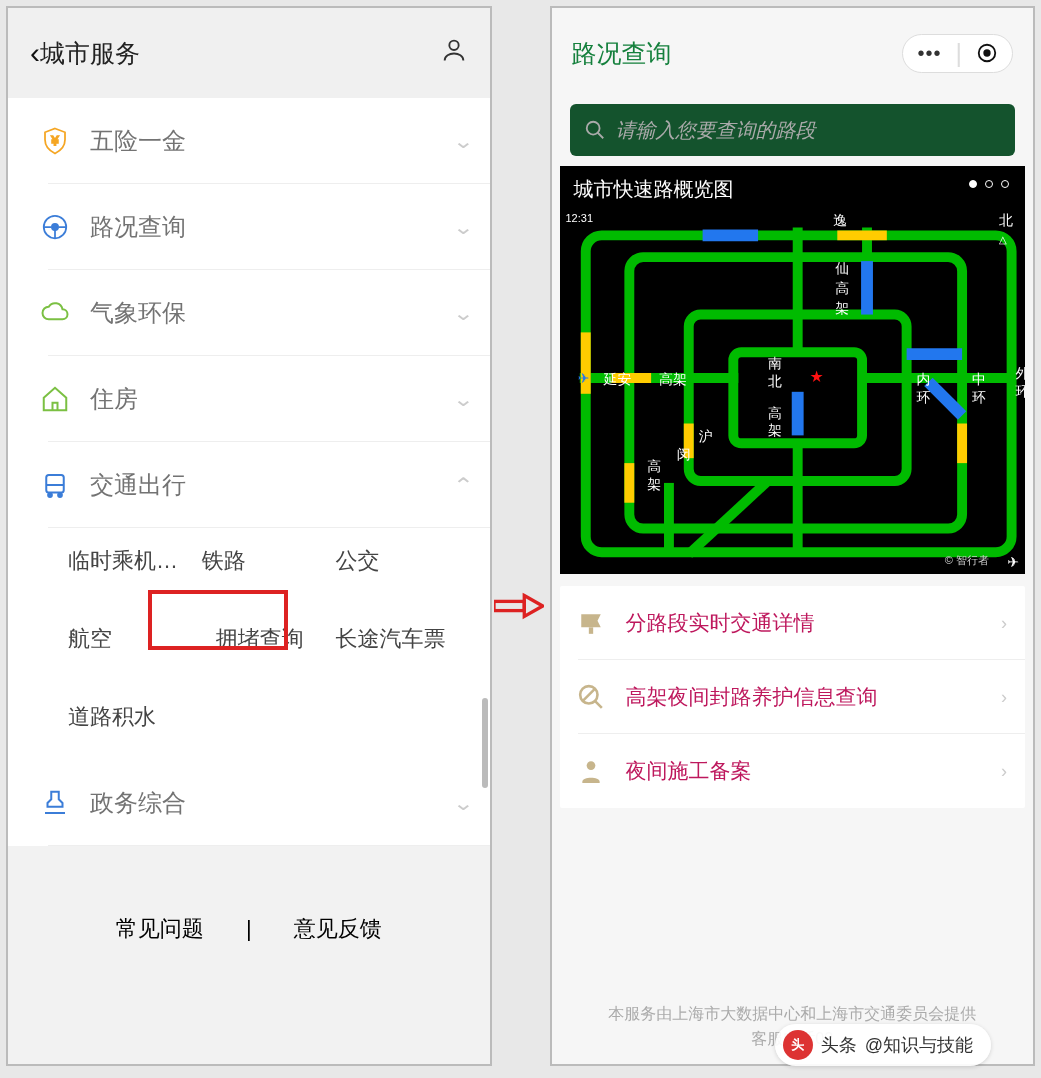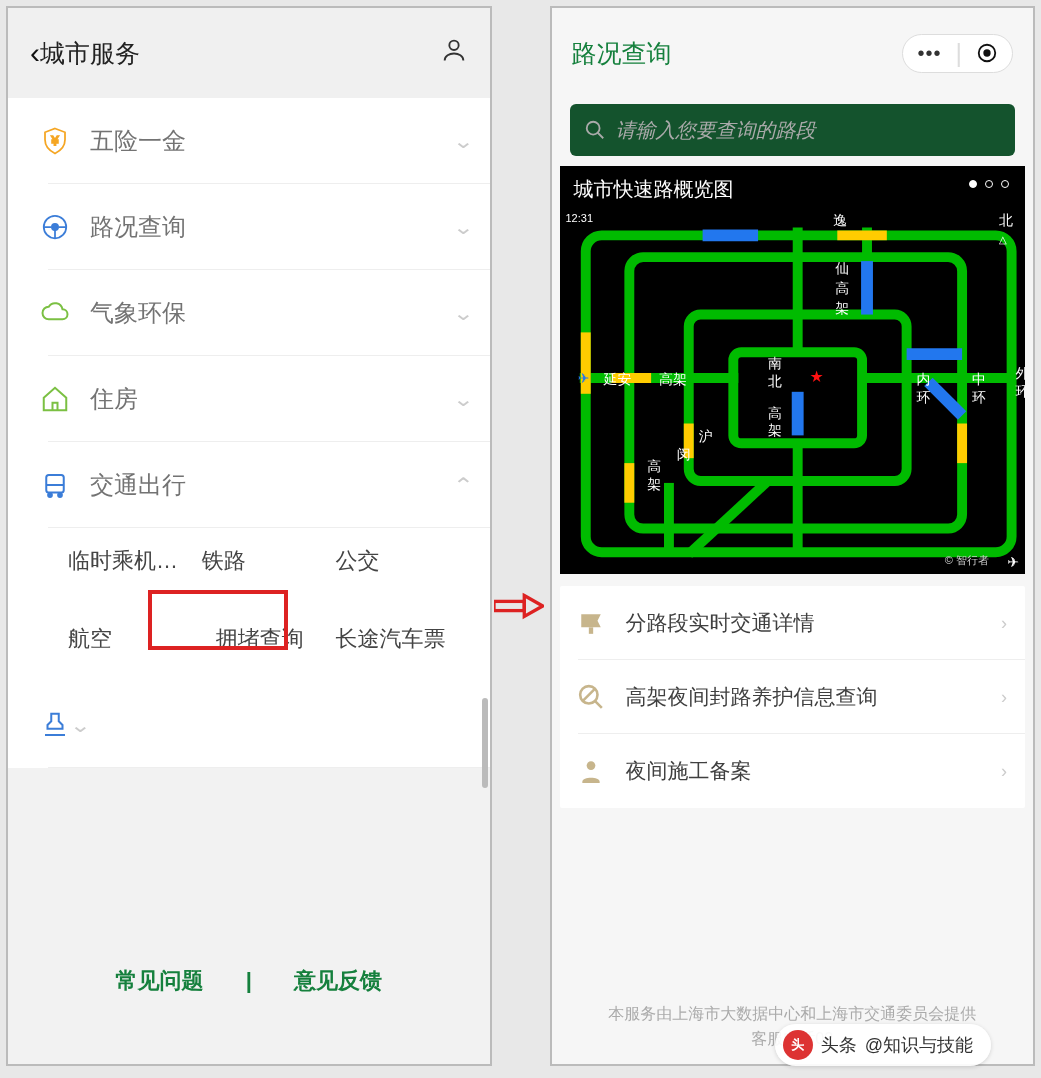--- a/index.html
+++ b/index.html
@@ -64,25 +64,24 @@
   .sub { width:33.3%; font-size:22px; color:#444; padding:10px 0; }
   .highlight-box{
     position:absolute;
     border:4px solid #d22;
     width:140px; height:60px;
     pointer-events:none;
   }
 
   .footer-l{
     margin-top:auto;
-    padding-bottom:68px;
+    padding-bottom:120px;
     text-align:center;
-    color:#15803d;
+    color:#000000;
     font-size:22px;
-    font-weight:bold;
   }
   .footer-l span{ margin:0 18px; }
 
   .scroll-thumb{
     position:absolute; right:2px; top:690px;
     width:6px; height:90px; background:#bbb; border-radius:3px;
   }
 
   
   .arrow-wrap{
@@ -146,21 +145,21 @@
     height:74px;
     padding:0 18px;
     position:relative;
   }
   .r-row::after{
     content:""; position:absolute; left:18px; right:0; bottom:0; height:1px; background:#eee;
   }
   .r-row:last-child::after{display:none;}
   .r-ico{ width:32px; display:flex;}
   .r-ico svg{ width:26px; height:26px; }
-  .r-lbl{ flex:1; font-size:21px; color:#404040; margin-left:16px;}
+  .r-lbl{ flex:1; font-size:21px; color:#be185d; margin-left:16px;}
   .r-chev{ color:#ccc; font-size:18px;}
 
   .footer-r{
     margin-top:auto;
     font-size:16px;
     color:#aaa;
     text-align:center;
     padding:0 14px 12px;
     line-height:1.6;
   }
@@ -256,30 +255,32 @@
       <span class="chev">⌃</span>
     </div>
 
     <div class="sub-items" style="position:relative;">
       <span class="sub">临时乘机…</span>
       <span class="sub">铁路</span>
       <span class="sub">公交</span>
       <span class="sub">航空</span>
       <span class="sub" style="padding-left:14px;">拥堵查询</span>
       <span class="sub">长途汽车票</span>
+      <span class="sub">道路积水</span>
       <div class="highlight-box" style="left:140px; top:62px;"></div>
     </div>
 
     <div class="row">
       <span class="row-ico">
         <svg viewBox="0 0 24 24" fill="none" stroke="#3b7dd8" stroke-width="1.6">
           <path d="M9 3h6v6l3 3v3H6v-3l3-3V3z"></path>
             <line x1="4" y1="20" x2="20" y2="20"></line>
         </svg>
       </span>
+      <span class="row-lbl">政务综合</span>
       <span class="chev">⌄</span>
     </div>
   </div>
 
   <div class="footer-l">
     <span>常见问题</span>
     <span>|</span>
     <span>意见反馈</span>
   </div>
 

